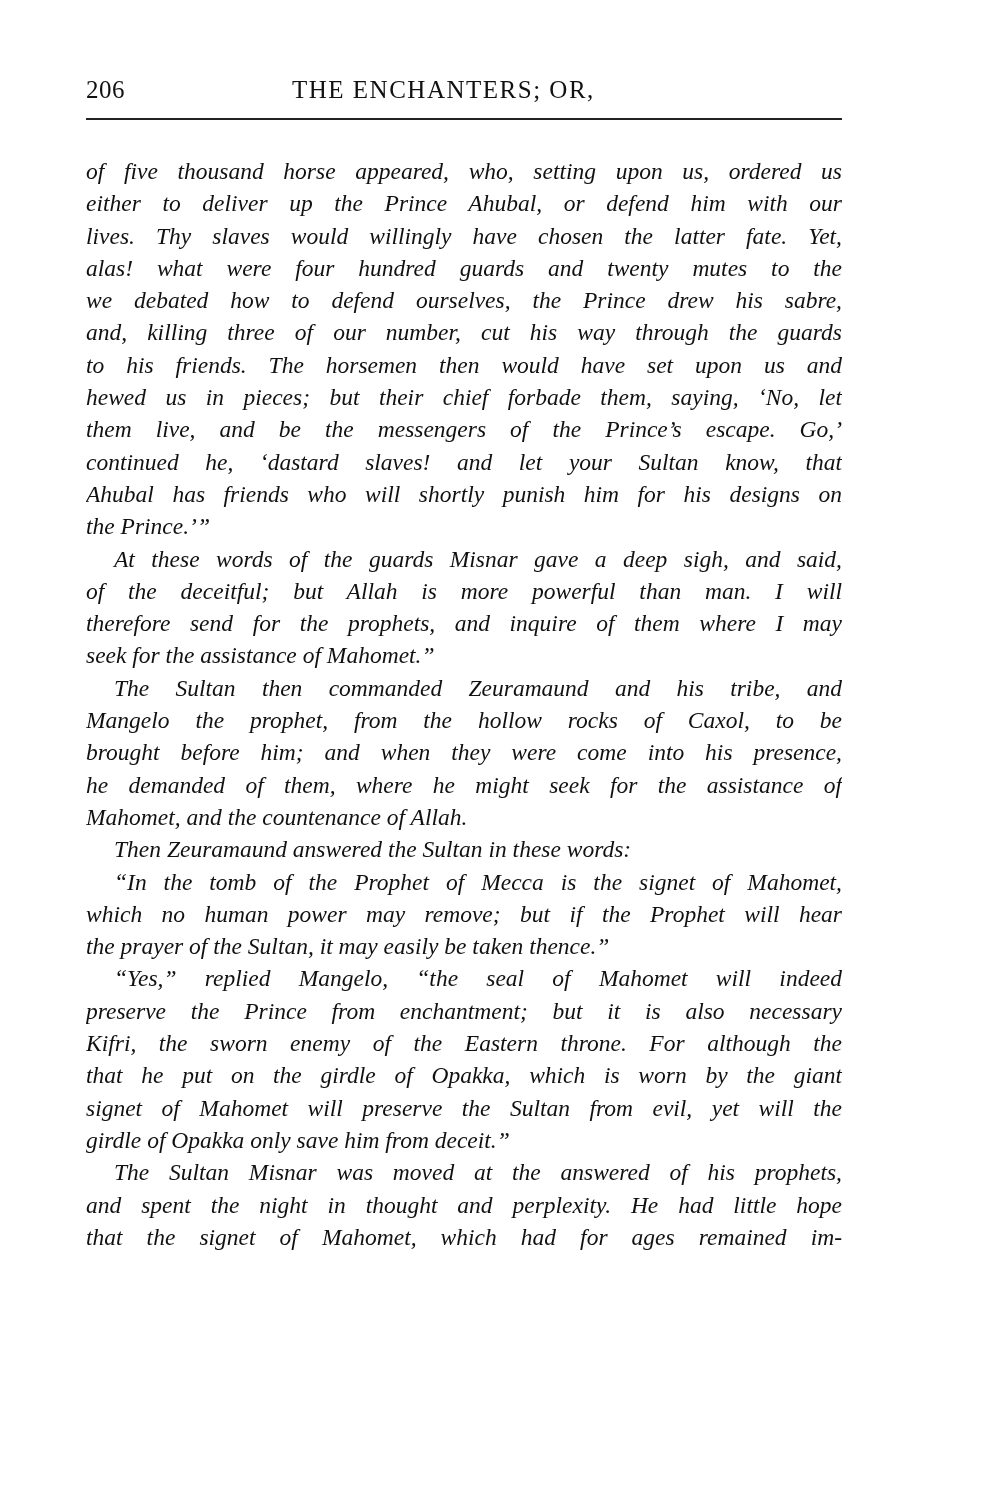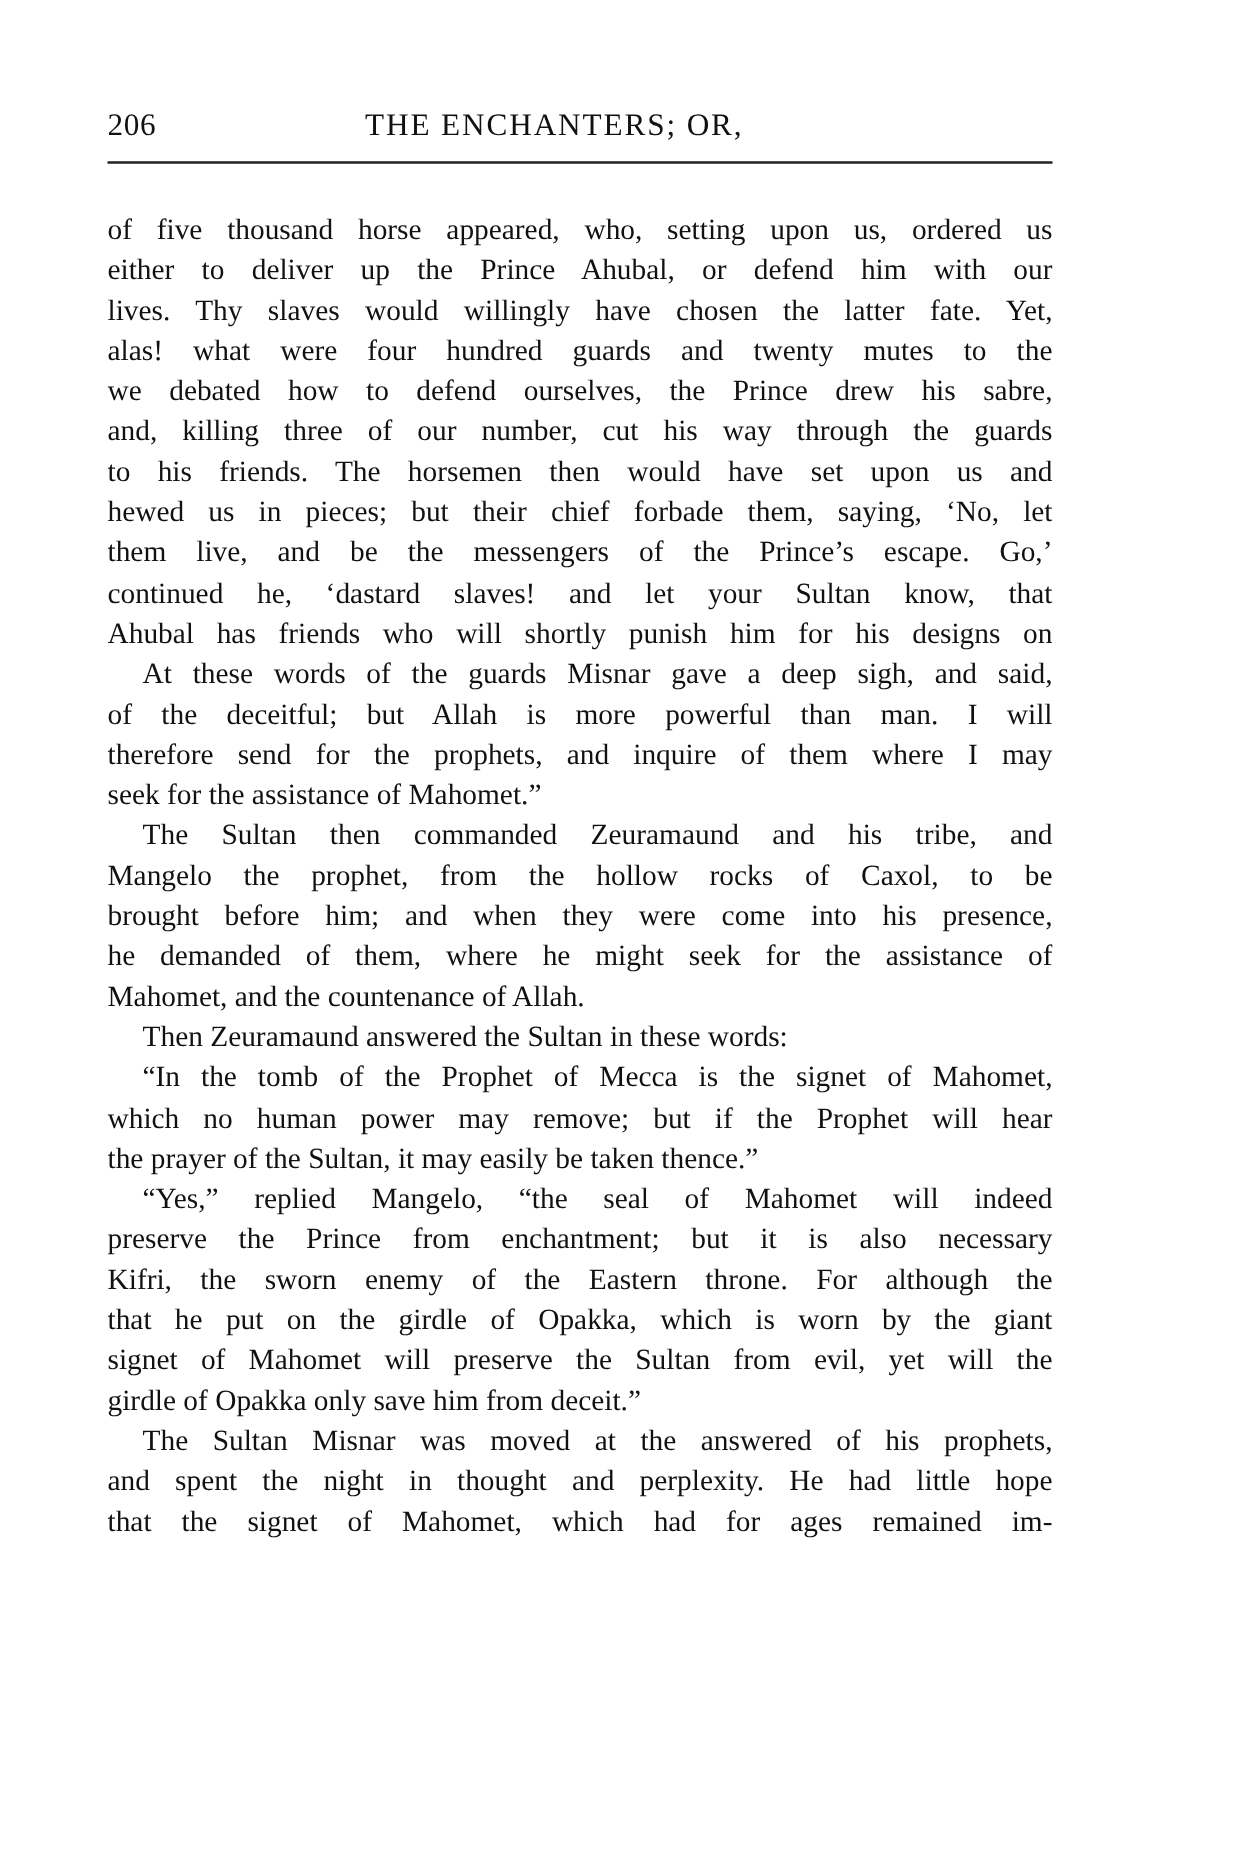--- a/index.html
+++ b/index.html
@@ -16,21 +16,21 @@
       font-family: "Liberation Serif", "DejaVu Serif", serif;
     }
     .page {
       position: absolute;
       left: 86px;
       top: 0;
       width: 760px;
     }
     .header {
       position: absolute;
-      top: 87px;
+      top: 76px;
       left: 0;
       width: 760px;
       height: 40px;
     }
     .page-number {
       position: absolute;
       left: 0;
       top: 0;
       font-size: 25px;
       letter-spacing: 0.5px;
@@ -45,23 +45,24 @@
     .rule {
       position: absolute;
       left: 0;
       top: 42px;
       width: 756px;
       height: 0;
       border-top: 2px solid #222222;
     }
     .body-text {
       position: absolute;
-      top: 168px;
+      top: 155px;
       left: 0;
       width: 756px;
+      font-style: italic;
     }
     .line {
       height: 32.3px;
       line-height: 32.3px;
       font-size: 23.5px;
       white-space: nowrap;
       text-align: justify;
       text-align-last: justify;
       display: block;
       overflow: hidden;
@@ -89,20 +90,21 @@
         <span class="line">either to deliver up the Prince Ahubal, or defend him with our</span>
         <span class="line">lives. Thy slaves would willingly have chosen the latter fate. Yet,</span>
         <span class="line">alas! what were four hundred guards and twenty mutes to the</span>
         <span class="line">we debated how to defend ourselves, the Prince drew his sabre,</span>
         <span class="line">and, killing three of our number, cut his way through the guards</span>
         <span class="line">to his friends. The horsemen then would have set upon us and</span>
         <span class="line">hewed us in pieces; but their chief forbade them, saying, ‘No, let</span>
         <span class="line">them live, and be the messengers of the Prince’s escape. Go,’</span>
         <span class="line">continued he, ‘dastard slaves! and let your Sultan know, that</span>
         <span class="line">Ahubal has friends who will shortly punish him for his designs on</span>
+        <span class="line last">the Prince.’”</span>
       </div>
       <div>
         <span class="line indent">At these words of the guards Misnar gave a deep sigh, and said,</span>
         <span class="line">of the deceitful; but Allah is more powerful than man. I will</span>
         <span class="line">therefore send for the prophets, and inquire of them where I may</span>
         <span class="line last">seek for the assistance of Mahomet.”</span>
       </div>
       <div>
         <span class="line indent">The Sultan then commanded Zeuramaund and his tribe, and</span>
         <span class="line">Mangelo the prophet, from the hollow rocks of Caxol, to be</span>

